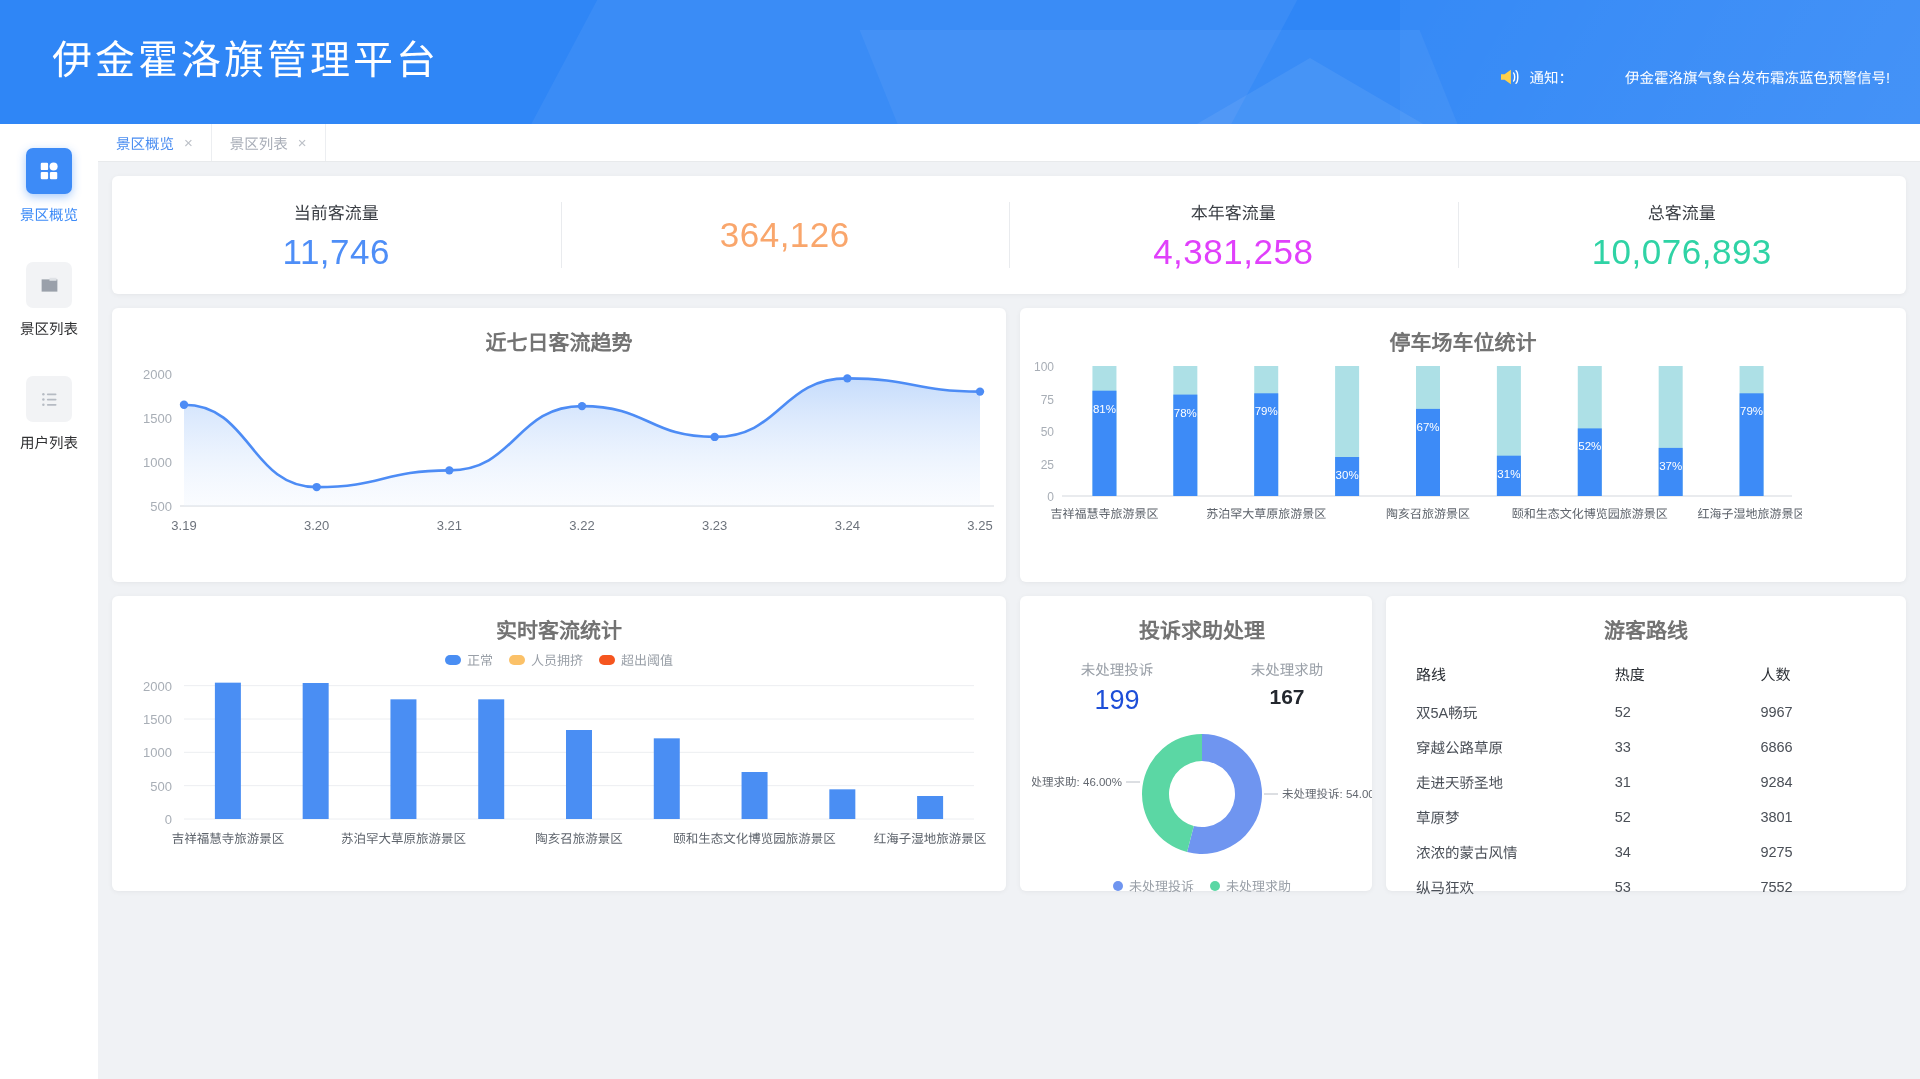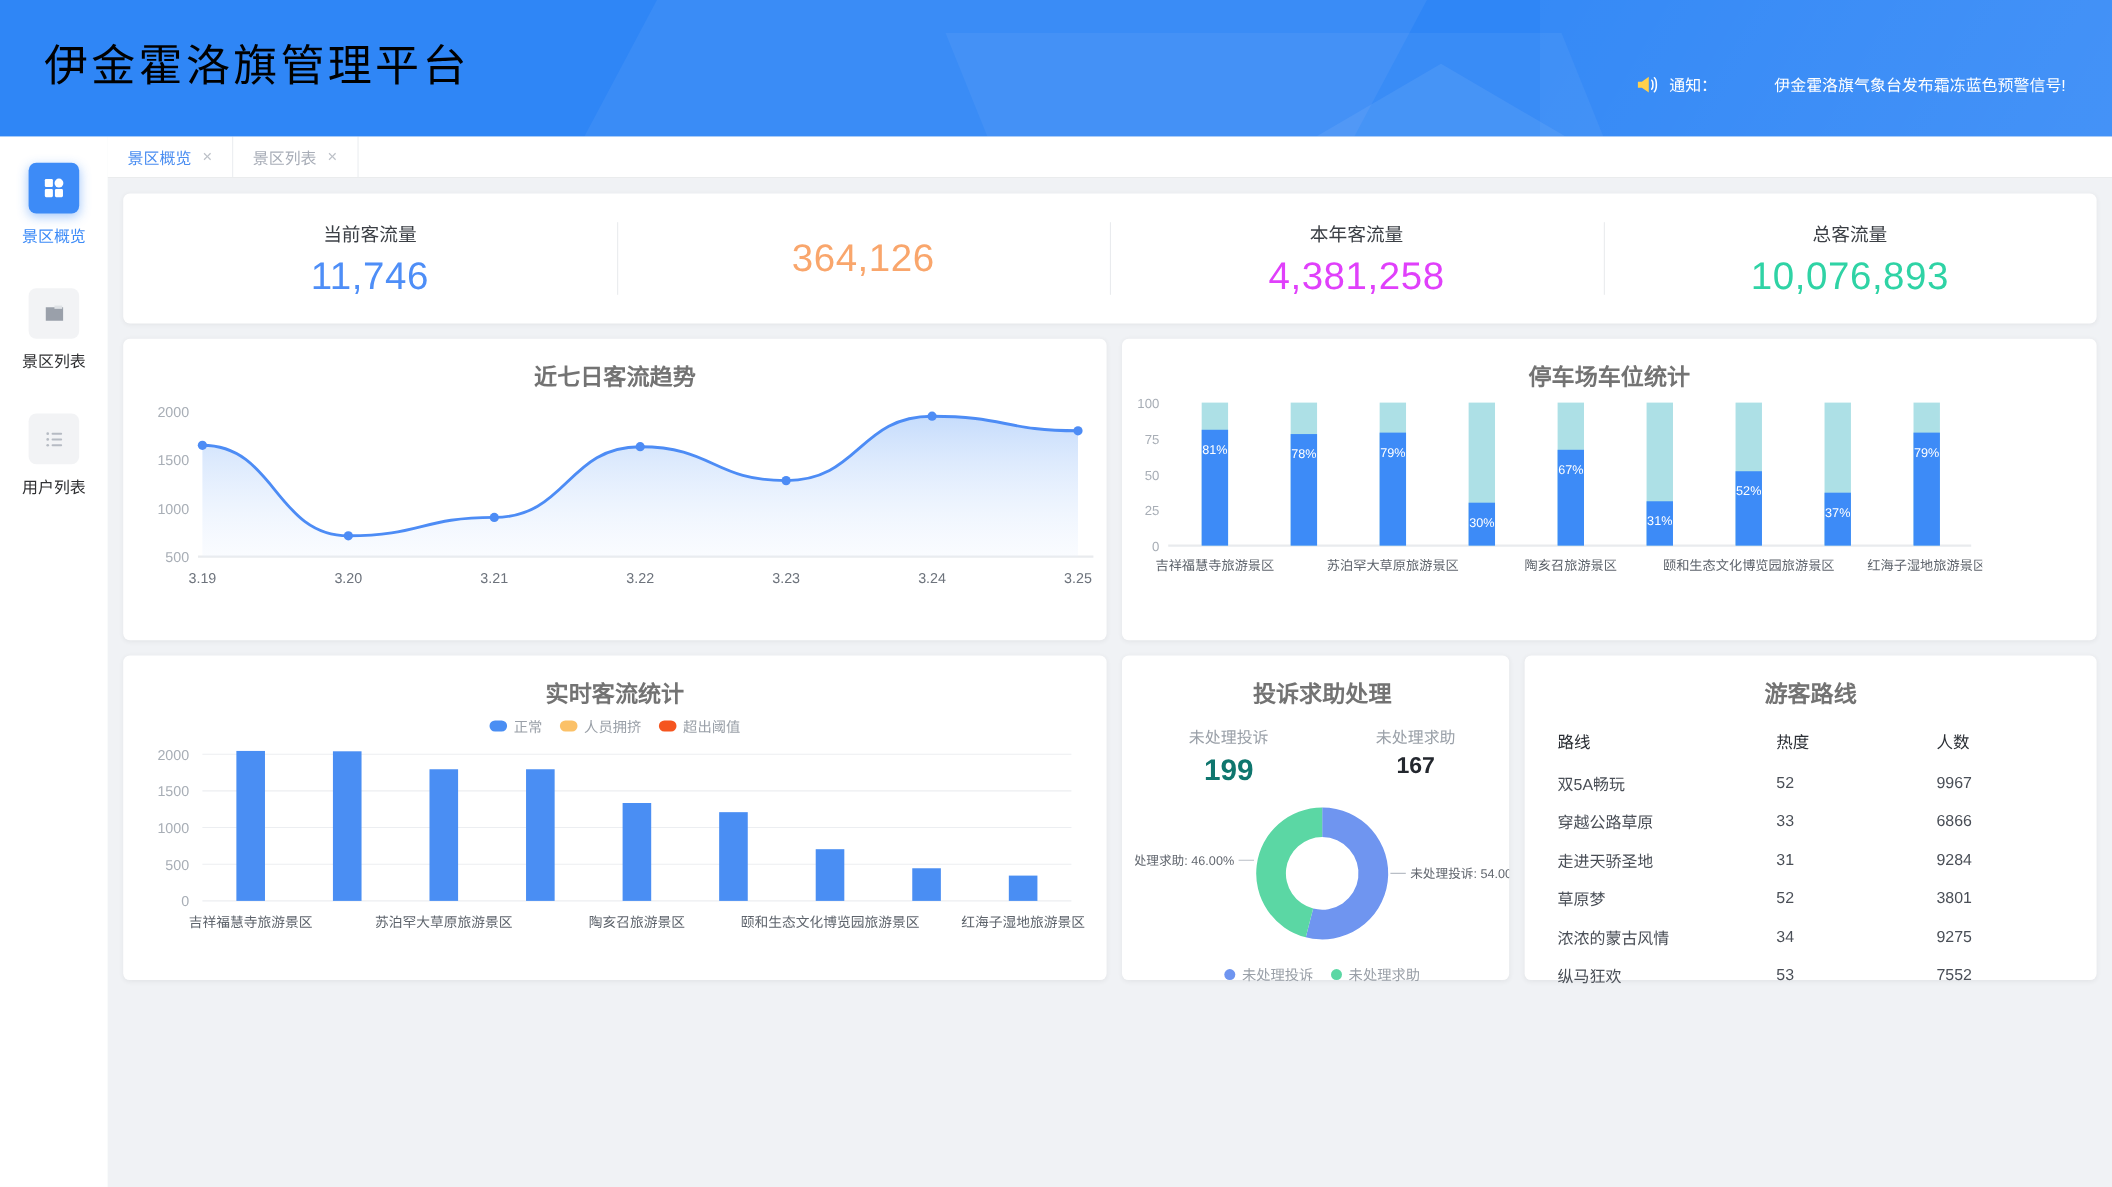--- a/index.html
+++ b/index.html
@@ -32,22 +32,22 @@
     top: 58px; left: 1190px; width: 0; height: 0;
     border-left: 120px solid transparent;
     border-right: 120px solid transparent;
     border-bottom: 70px solid rgba(255,255,255,.07);
   }
   .deco-d {
     top: 0; right: 0; width: 520px; height: 124px;
     background: linear-gradient(120deg, rgba(255,255,255,.03), rgba(255,255,255,.10));
   }
   .app-title {
-    position: absolute; left: 40px; top: 28px;
-    color: #000000; font-size: 40px; letter-spacing: 3px;
+    position: absolute; left: 52px; top: 28px;
+    color: #ffffff; font-size: 40px; letter-spacing: 3px;
     font-weight: 400;
   }
   .header-right {
     position: absolute; right: 30px; top: 16px;
     display: flex; align-items: center; gap: 18px;
   }
   .hi-btn {
     width: 30px; height: 30px; display: flex;
     align-items: center; justify-content: center;
     color: #fff;
@@ -58,21 +58,21 @@
     justify-content: center;
   }
   .user-name { color: #fff; font-size: 17px; margin-left: 4px; }
   .caret {
     width: 0; height: 0; margin-left: 6px;
     border-left: 6px solid transparent;
     border-right: 6px solid transparent;
     border-top: 7px solid #fff;
   }
   .notice-row {
-    position: absolute; right: 42px; top: 66px;
+    position: absolute; right: 30px; top: 66px;
     display: flex; align-items: center; color: #fff; font-size: 14.5px;
   }
   .notice-label { margin-left: 8px; }
   .notice-text { margin-left: 52px; }
 
   
   .body-wrap { display: flex; height: 955px; }
 
   
   .sidebar {
@@ -378,21 +378,21 @@
               <text x="642.5555555555555" y="174" text-anchor="middle" font-size="12.5" fill="#5e646c" font-family="&quot;Liberation Sans&quot;, sans-serif">颐和生态文化博览园旅游景区</text>
               <text x="818.1111111111111" y="174" text-anchor="middle" font-size="12.5" fill="#5e646c" font-family="&quot;Liberation Sans&quot;, sans-serif">红海子湿地旅游景区</text>
             </svg>
         </div>
 
         <div class="card" style="flex:0 0 340px;padding-left:12px;">
           <div class="chart-title">投诉求助处理</div>
           <div style="display:flex; margin-top:14px;">
             <div style="flex:1; text-align:center;">
               <div style="font-size:14.5px;color:#9aa0a8;">未处理投诉</div>
-              <div style="font-size:27px;font-weight:bold;color:#0f766e;margin-top:6px;">199</div>
+              <div style="font-size:27px;font-weight:normal;color:#1d4ed8;margin-top:6px;">199</div>
             </div>
             <div style="flex:1; text-align:center;">
               <div style="font-size:14.5px;color:#9aa0a8;">未处理求助</div>
               <div style="font-size:21px;font-weight:bold;color:#23272e;margin-top:6px;">167</div>
             </div>
           </div>
           <svg id="svg-donut" width="340" height="160" viewBox="0 0 340 160">
               <path d="M170,18 A60,60 0 1 1 155.0786067701087,136.11498966771785 L161.79323372355978,109.96324431724483 A33,33 0 1 0 170,45 Z" fill="#6f95f0"></path>
               <path d="M155.0786067701087,136.11498966771785 A60,60 0 0 1 170,18 L170,45 A33,33 0 0 0 161.79323372355978,109.96324431724483 Z" fill="#5bd7a4"></path>
               <line x1="232" y1="78" x2="246" y2="78" stroke="#b9bec6"></line>

